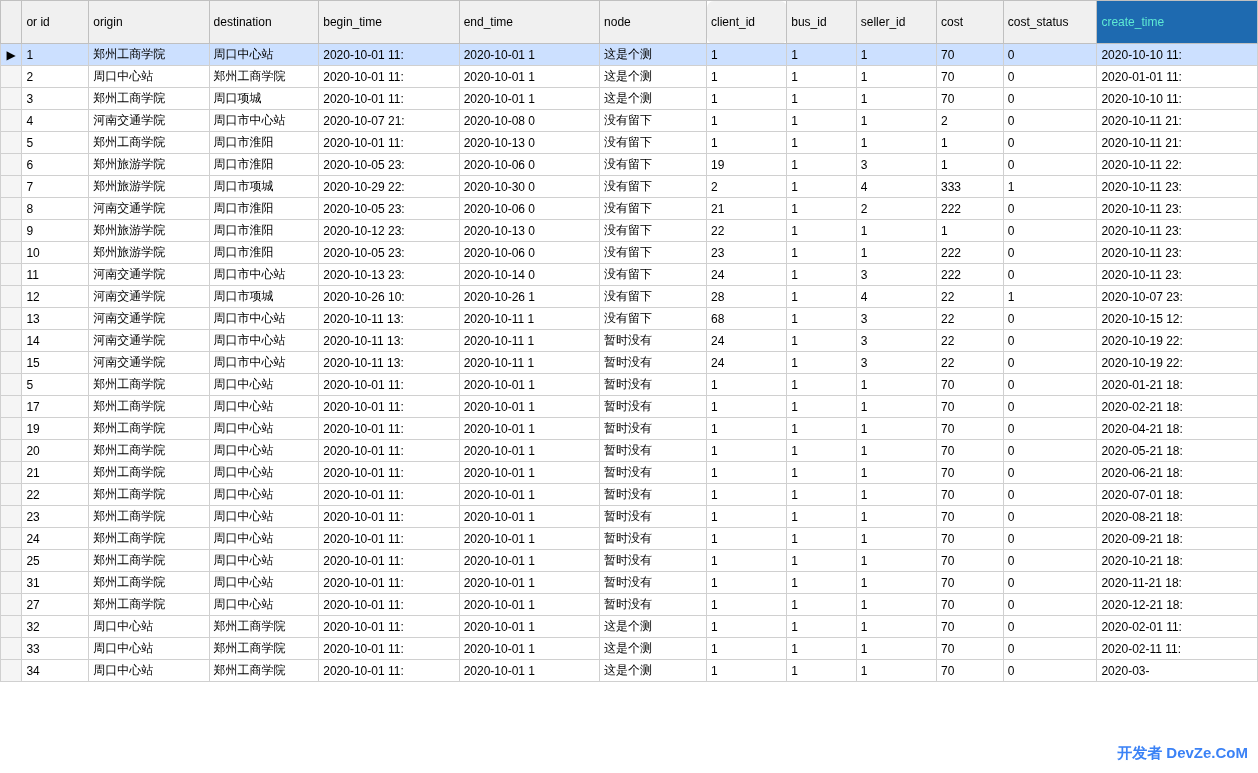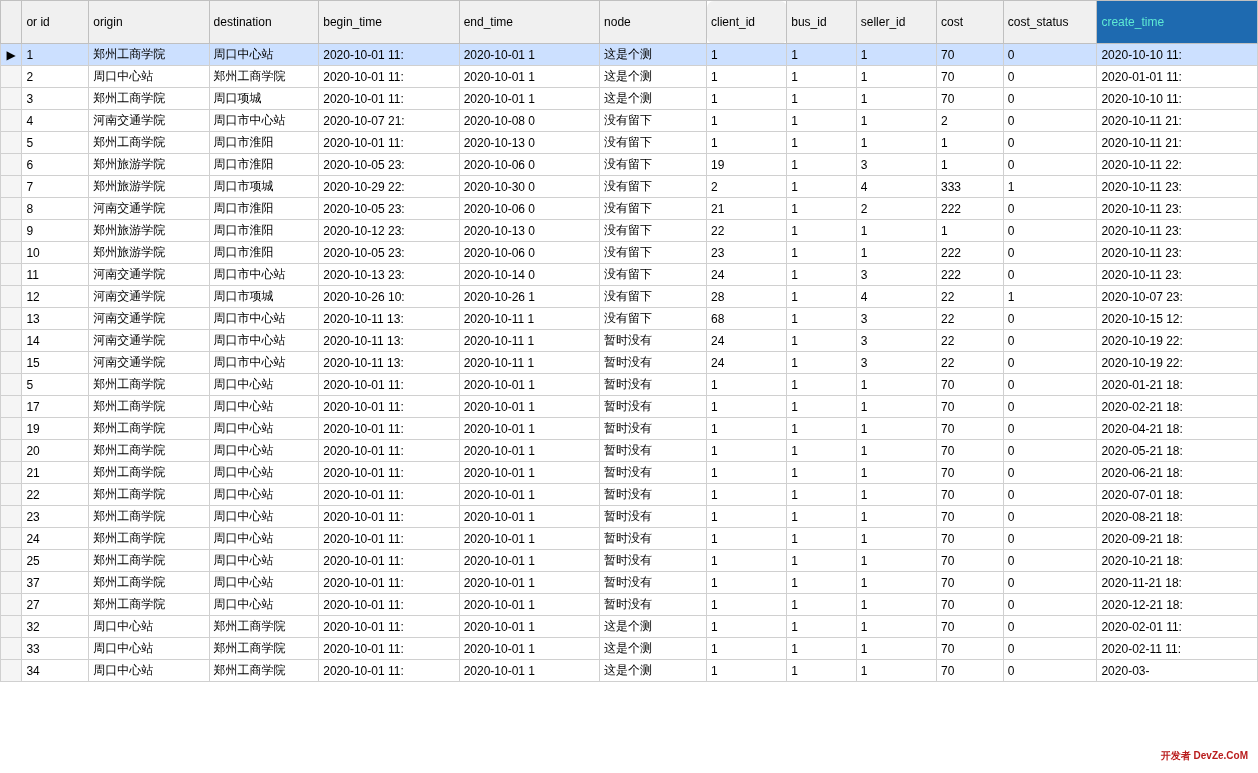--- a/index.html
+++ b/index.html
@@ -60,22 +60,22 @@
       text-align: center;
     }
     .row-marker.active {
       background: #cce0ff;
     }
     
     .watermark {
       position: fixed;
       bottom: 10px;
       right: 10px;
-      font-size: 10px;
-      color: #b91c1c;
+      font-size: 15px;
+      color: #3b82f6;
       font-weight: bold;
       pointer-events: none;
       z-index: 9999;
     }
   </style>
 </head>
 <body>
 
 <div class="table-container">
   <table>
@@ -452,21 +452,21 @@
           <td>暂时没有</td>
           <td>1</td>
           <td>1</td>
           <td>1</td>
           <td>70</td>
           <td>0</td>
           <td>2020-10-21 18:</td>
         </tr>
         <tr>
           <td class="row-marker"></td>
-          <td>37</td>
+          <td>31</td>
           <td>郑州工商学院</td>
           <td>周口中心站</td>
           <td>2020-10-01 11:</td>
           <td>2020-10-01 1</td>
           <td>暂时没有</td>
           <td>1</td>
           <td>1</td>
           <td>1</td>
           <td>70</td>
           <td>0</td>

